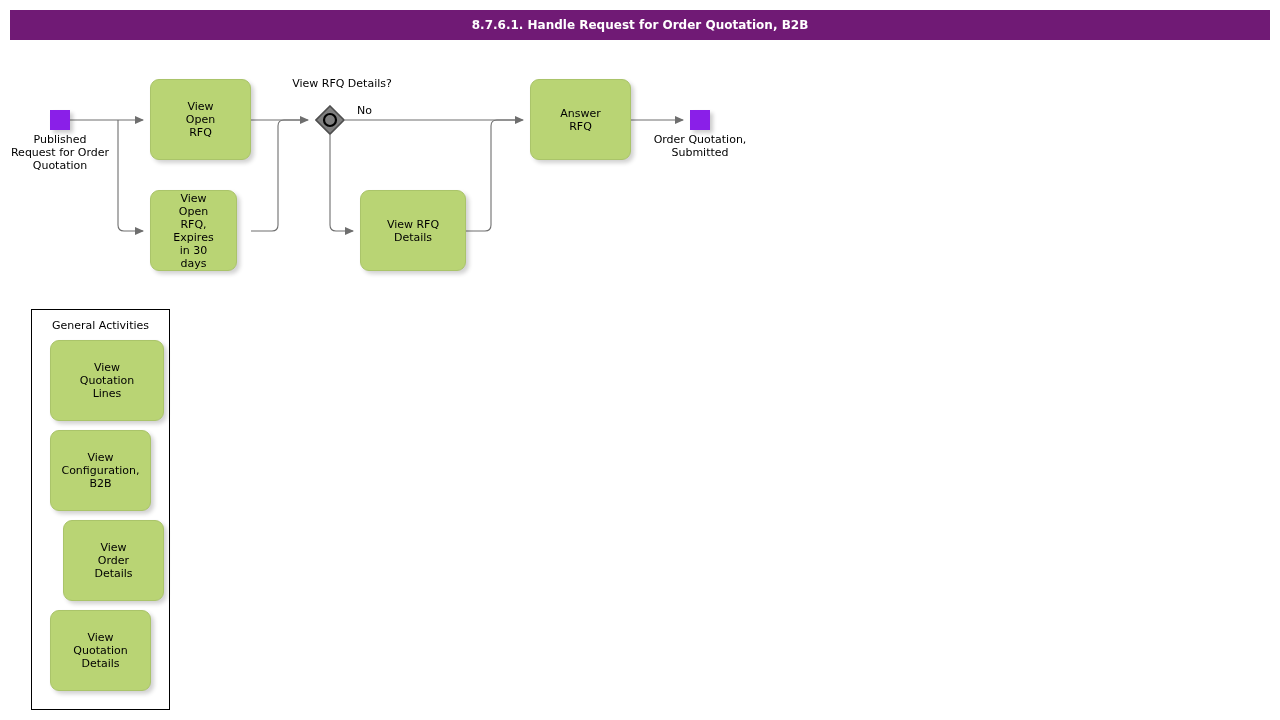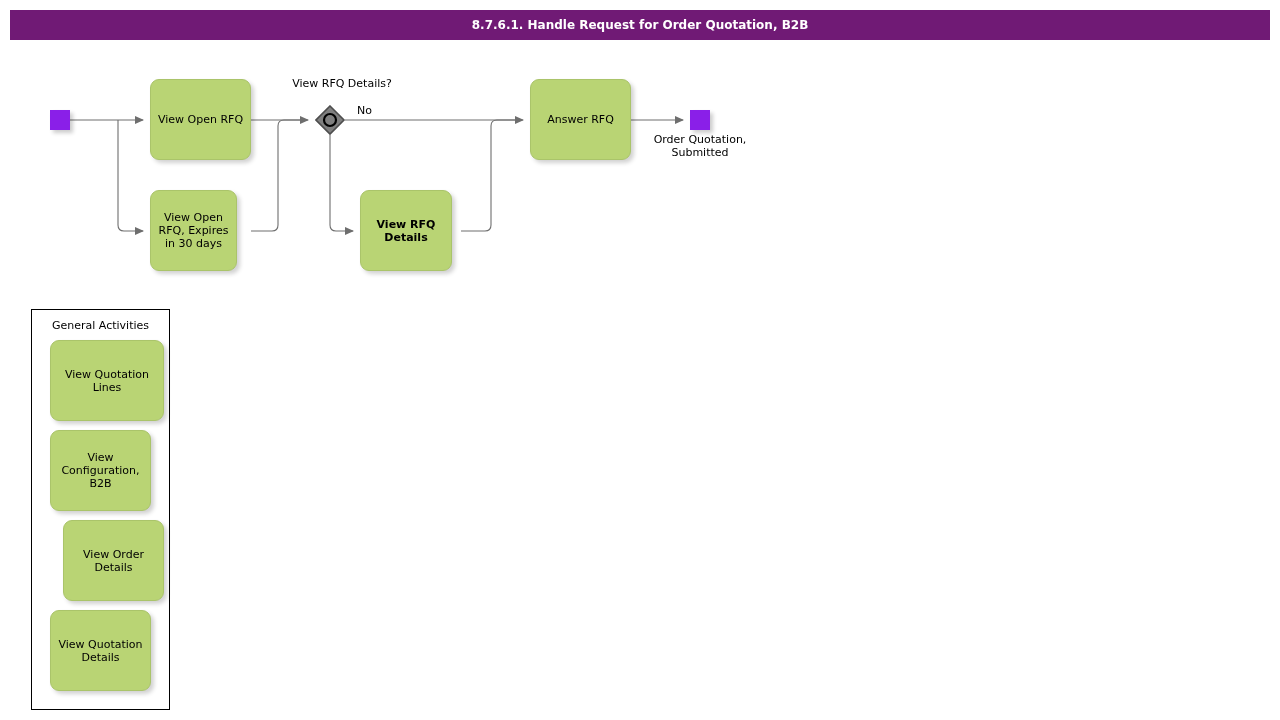--- a/index.html
+++ b/index.html
@@ -47,21 +47,21 @@
     border-radius: 9px;
     box-sizing: border-box;
     box-shadow: 3px 3px 4px rgba(0,0,0,0.18);
     display: flex;
     align-items: center;
     justify-content: center;
     text-align: center;
     font-size: 11px;
     color: #000000;
     line-height: 13px;
-    padding: 2px 3px;
+    padding: 2px 23px;
   }
 
   
   .event {
     position: absolute;
     width: 20px;
     height: 20px;
     background: #8a1fe8;
     box-shadow: 3px 3px 4px rgba(0,0,0,0.20);
   }
@@ -143,26 +143,27 @@
 
       <path d="M330,135 L330,225 Q330,231 336,231 L353,231" marker-end="url(#arrow)"></path>
 
       <path d="M461,231 L485,231 Q491,231 491,225 L491,126 Q491,120 497,120 L515,120"></path>
 
       <path d="M631,120 L683,120" marker-end="url(#arrow)"></path>
     </g>
   </svg>
 
   <div class="event" style="left:50px; top:110px;"></div>
+  <div class="event-label" style="left:10px; top:133px; width:100px;">Published Request for Order Quotation</div>
 
   <div class="task" style="left:150px; top:79px; width:101px; height:81px;">View Open RFQ</div>
 
   <div class="task" style="left:150px; top:190px; width:87px; height:81px;">View Open RFQ, Expires in 30 days</div>
 
-  <div class="task" style="left:360px; top:190px; width:92px; height:81px;font-weight:bold;">View RFQ Details</div>
+  <div class="task" style="left:360px; top:190px; width:106px; height:81px;">View RFQ Details</div>
 
   <div class="task" style="left:530px; top:79px; width:101px; height:81px;">Answer RFQ</div>
 
   <div class="gateway" style="left:315px; top:105px;">
     <svg width="38" height="38" viewBox="0 0 38 38" xmlns="http://www.w3.org/2000/svg">
       <polygon points="15,1 29,15 15,29 1,15" fill="#808080" stroke="#4d4d4d" stroke-width="1.6" style="filter:none"></polygon>
       <polygon points="18,5 32,19 18,33 4,19" fill="none" stroke="rgba(0,0,0,0.18)" stroke-width="0"></polygon>
       <circle cx="15" cy="15" r="6" fill="none" stroke="#000000" stroke-width="2.2"></circle>
     </svg>
   </div>

